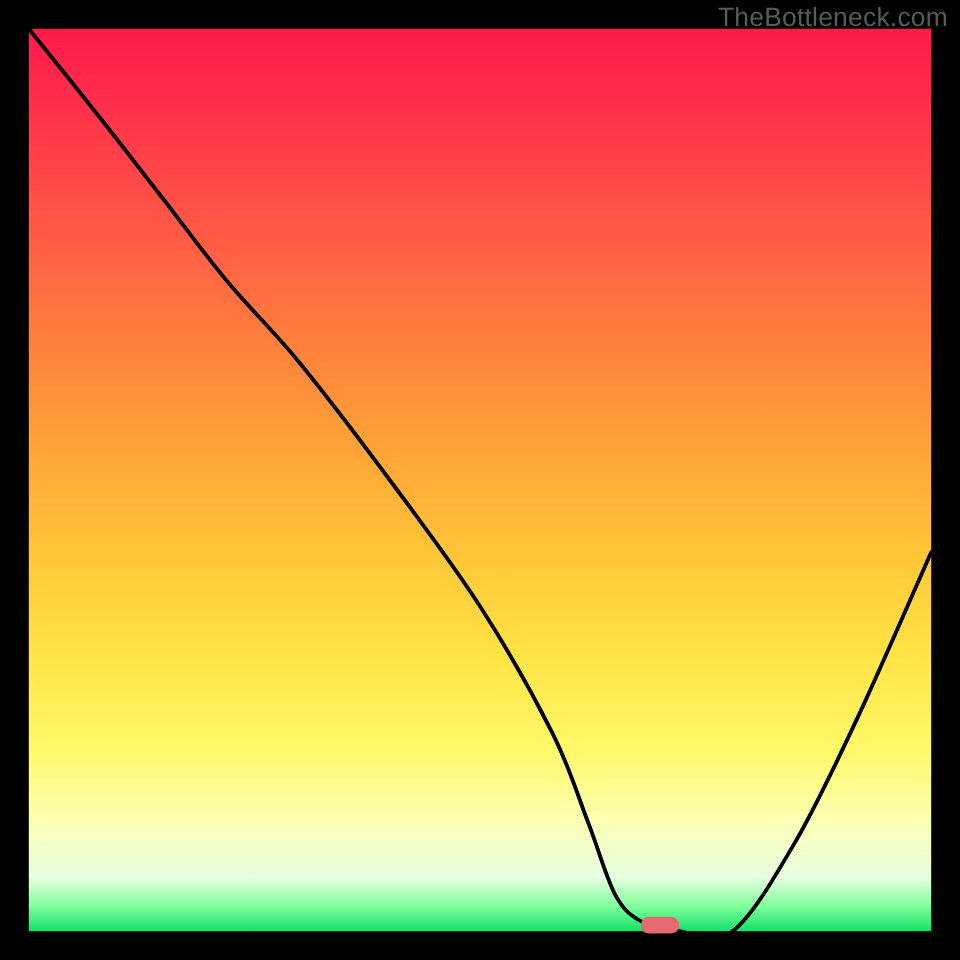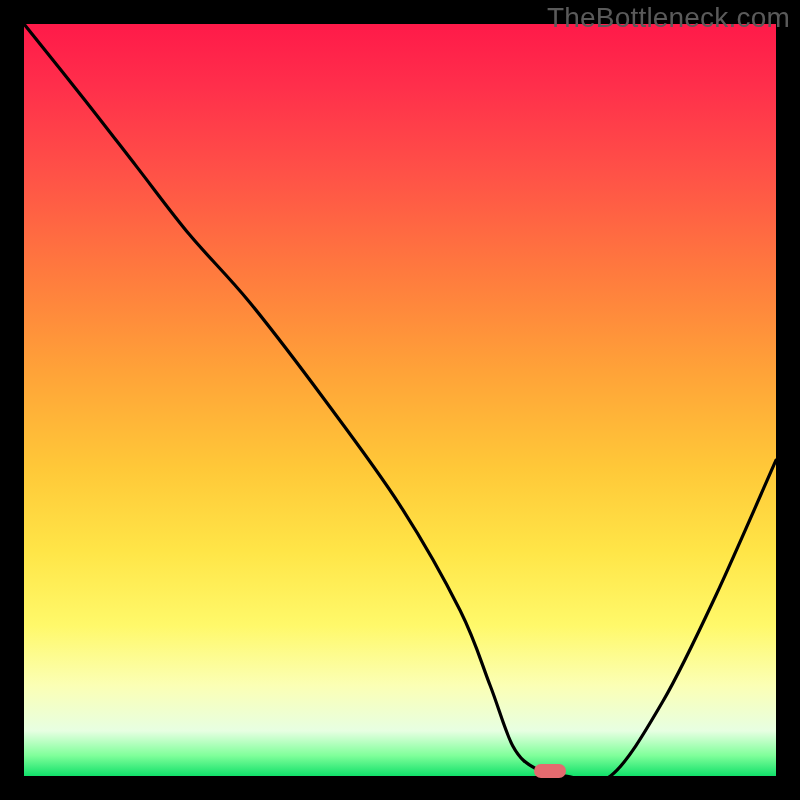--- a/index.html
+++ b/index.html
@@ -38,21 +38,21 @@
       #e7ffe2 94%,
       #7fff9a 97.3%,
       #11e06a 100%
     );
   }
   .watermark {
     position: absolute;
     top: 2px;
     right: 10px;
     color: #5a5a5a;
-    font-size: 28px;
+    font-size: 22px;
     font-weight: 500;
     letter-spacing: 0.2px;
     user-select: none;
   }
   svg.curve {
     position: absolute;
     left: 0;
     top: 0;
     width: 752px;
     height: 752px;

